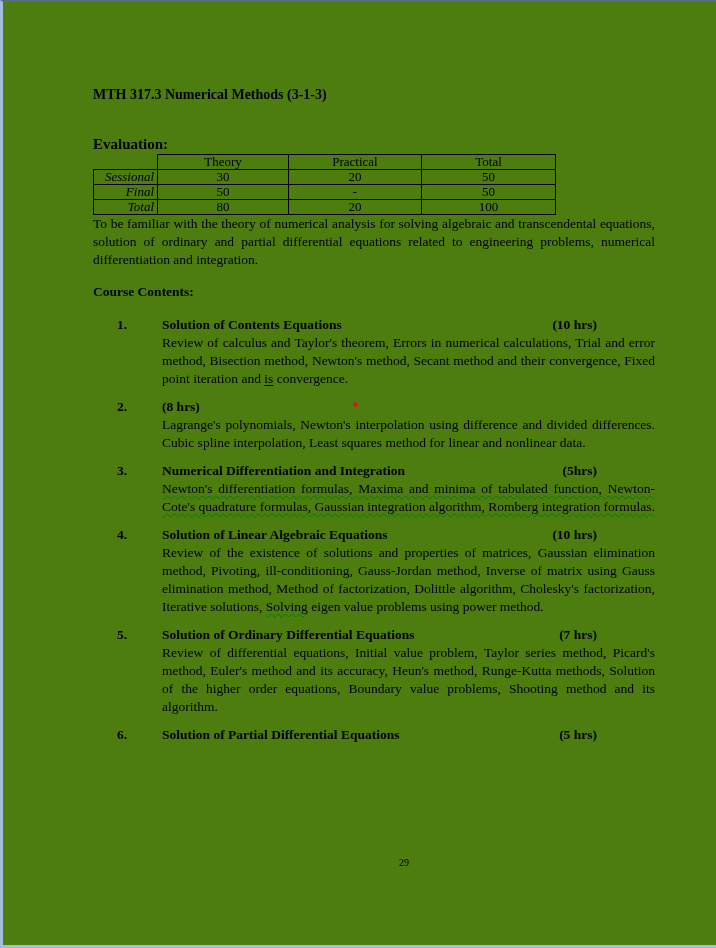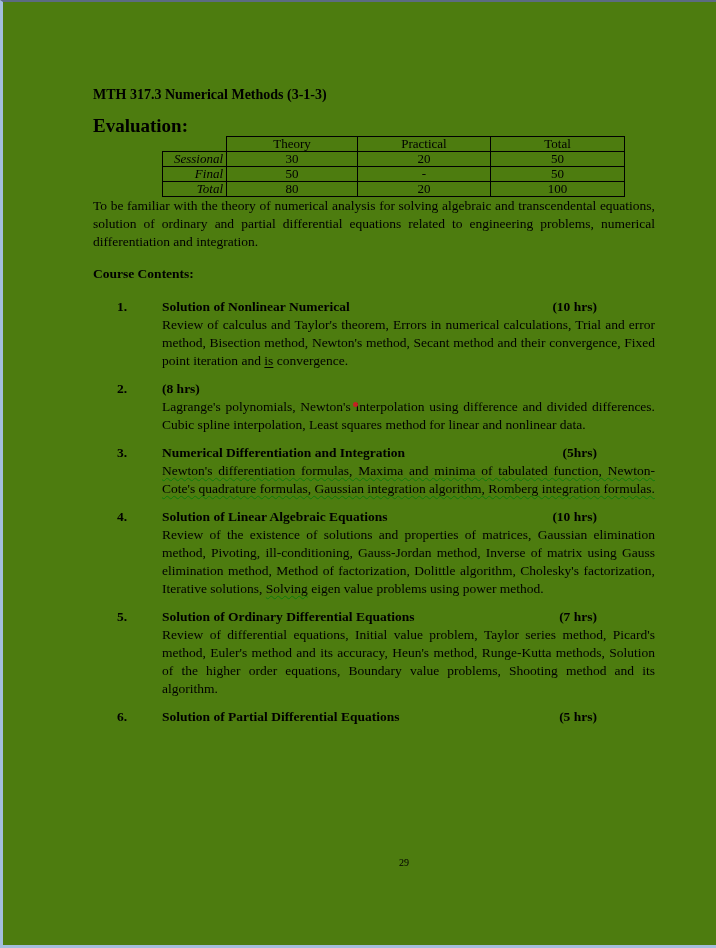--- a/index.html
+++ b/index.html
@@ -18,26 +18,25 @@
   .content {
     position: absolute;
     left: 90px; top: 0;
     width: 562px;
   }
   .doc-title {
     margin-top: 84px;
     font-size: 14px; font-weight: bold; line-height: 18px;
   }
   .eval-label {
-    margin-top: 13px;
-    font-size: 19px; font-weight: bold; line-height: 18px;
+    margin-top: 31px;
+    font-size: 15px; font-weight: bold; line-height: 18px;
   }
   table.eval {
     border-collapse: collapse;
-    margin-left: 69px;
     margin-top: 1px;
     font-size: 13px;
   }
   table.eval td {
     border: 1px solid #000;
     height: 14px; line-height: 14px;
     padding: 0 3px;
     text-align: center;
     vertical-align: middle;
   }
@@ -129,21 +128,21 @@
     </table>
 
     <div class="para">To be familiar with the theory of numerical analysis for solving algebraic and transcendental equations, solution of ordinary and partial differential equations related to engineering problems, numerical differentiation and integration.</div>
 
     <div class="sec-label">Course Contents:</div>
 
     <div class="item first">
       <div class="item-num">1.</div>
       <div class="item-main">
         <div class="item-head">
-          <span>Solution of Nonlinear Numerical</span>
+          <span>Solution of Contents Equations</span>
           <span>(10 hrs)</span>
         </div>
         <div class="item-body"><span>Review of calculus and Taylor's theorem, Errors in numerical calculations, Trial and error method, Bisection method, Newton's method, Secant method and their convergence, Fixed point iteration and </span><span class="ul">is</span><span> convergence.</span></div>
       </div>
     </div>
 
     <div class="item">
       <div class="item-num">2.</div>
       <div class="item-main">
         <div class="item-head">

